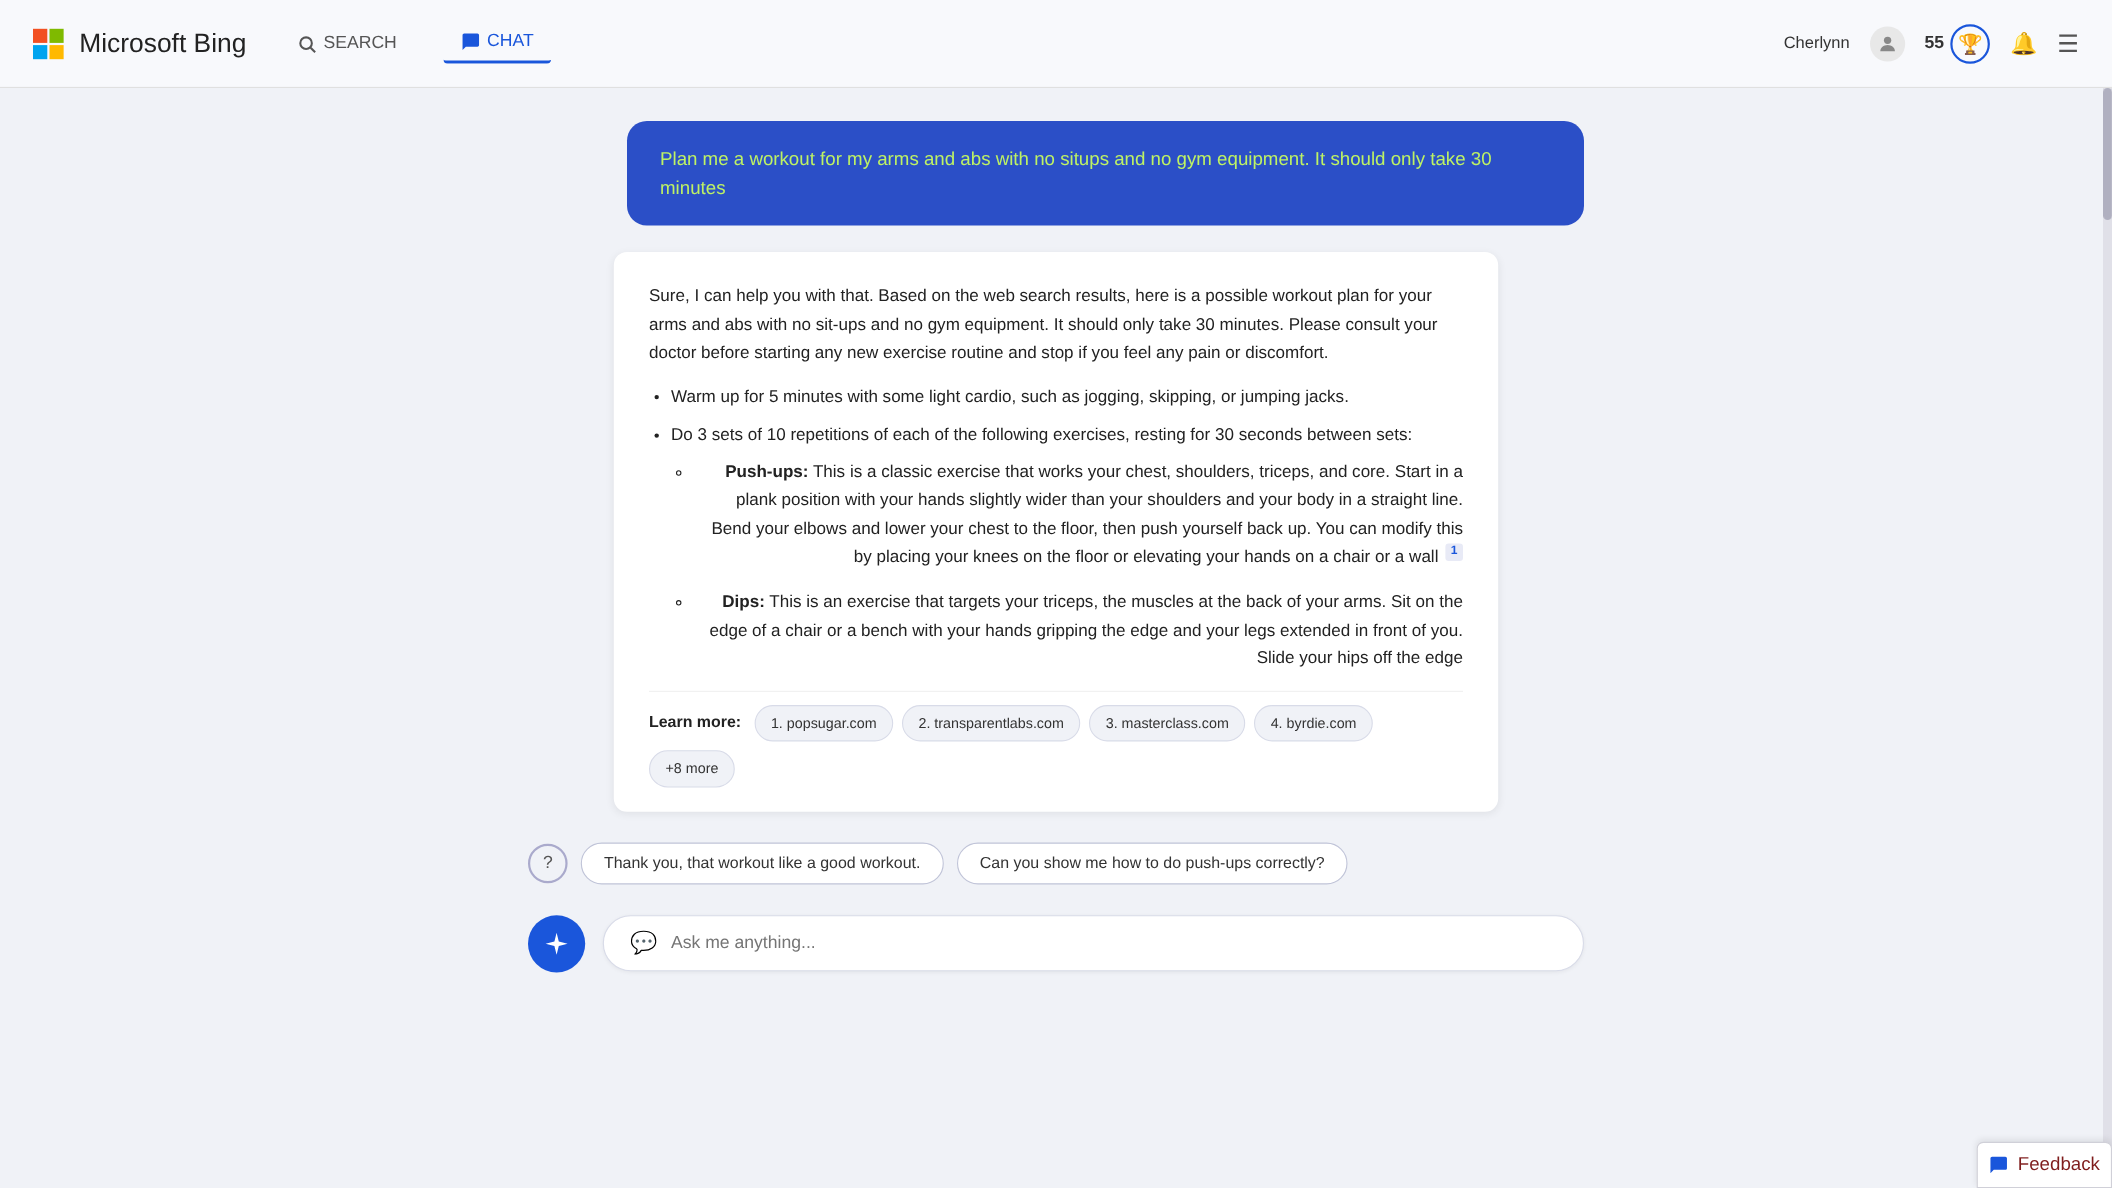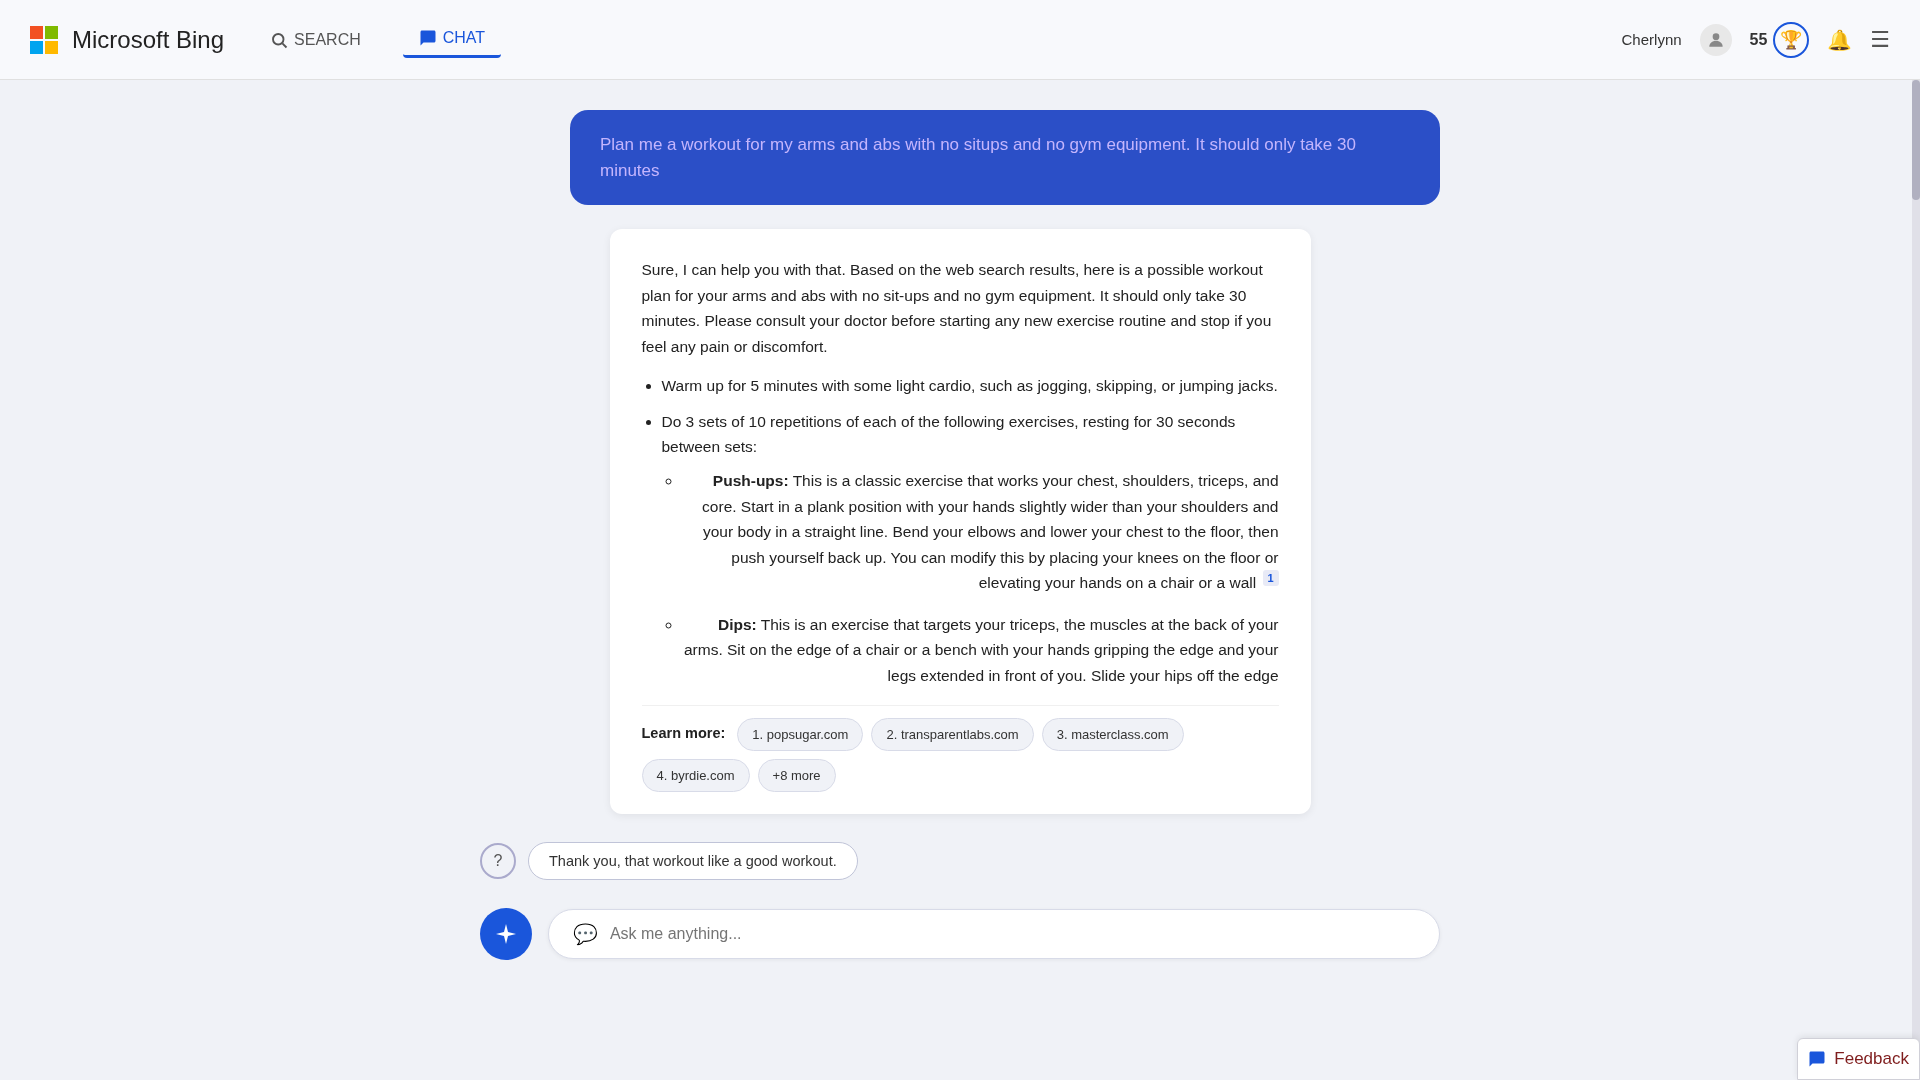--- a/index.html
+++ b/index.html
@@ -116,39 +116,39 @@
       flex-direction: column;
       align-items: center;
       padding: 30px 20px 120px;
       max-width: 1000px;
       margin: 0 auto;
     }
 
     
     .user-message-bubble {
       background: #2b4fc7;
-      color: #c4b5fd;
+      color: #bef264;
       border-radius: 18px;
       padding: 22px 30px;
       font-size: 17px;
       line-height: 1.5;
       max-width: 870px;
       width: 911px;
       margin-left: auto;
       margin-bottom: 24px;
       align-self: flex-end;
     }
 
     
     .ai-response-card {
       background: white;
       border-radius: 12px;
       padding: 28px 32px 22px;
       max-width: 870px;
-      width: 701px;
+      width: 804px;
       box-shadow: 0 2px 8px rgba(0,0,0,0.07);
       font-size: 15.5px;
       line-height: 1.65;
       color: #222;
       margin-bottom: 28px;
     }
     .ai-response-card p {
       margin-bottom: 14px;
     }
     .ai-response-card ul {
@@ -404,20 +404,21 @@
       <a class="learn-more-link">2. transparentlabs.com</a>
       <a class="learn-more-link">3. masterclass.com</a>
       <a class="learn-more-link">4. byrdie.com</a>
       <a class="learn-more-link">+8 more</a>
     </div>
   </div>
 
   <div class="suggestions-row">
     <div class="suggestion-icon">?</div>
     <button class="suggestion-chip">Thank you, that workout like a good workout.</button>
+    <button class="suggestion-chip">Can you show me how to do push-ups correctly?</button>
   </div>
 
   <div class="chat-input-row">
     <div class="bing-bot-icon">
 
       <svg viewBox="0 0 28 28" fill="white">
         <path d="M14 4 L16 12 L24 14 L16 16 L14 24 L12 16 L4 14 L12 12 Z"></path>
       </svg>
     </div>
     <div class="chat-input-box">

